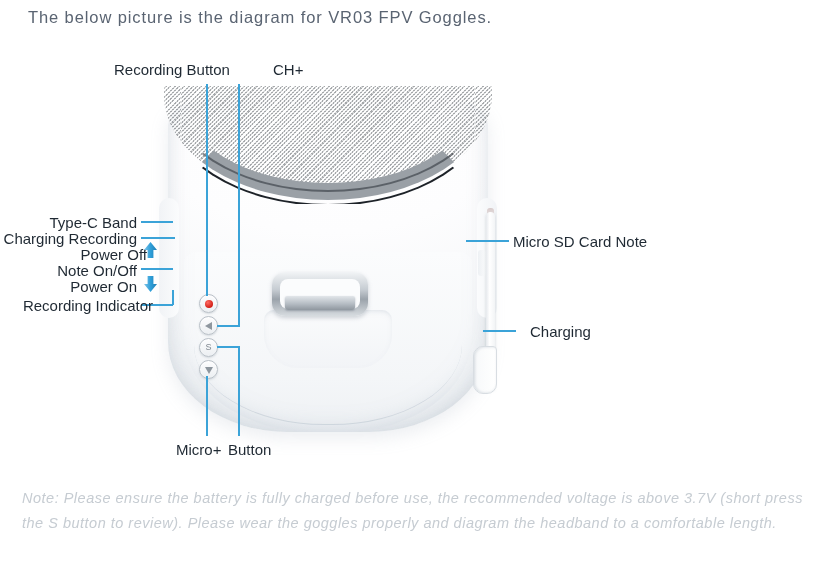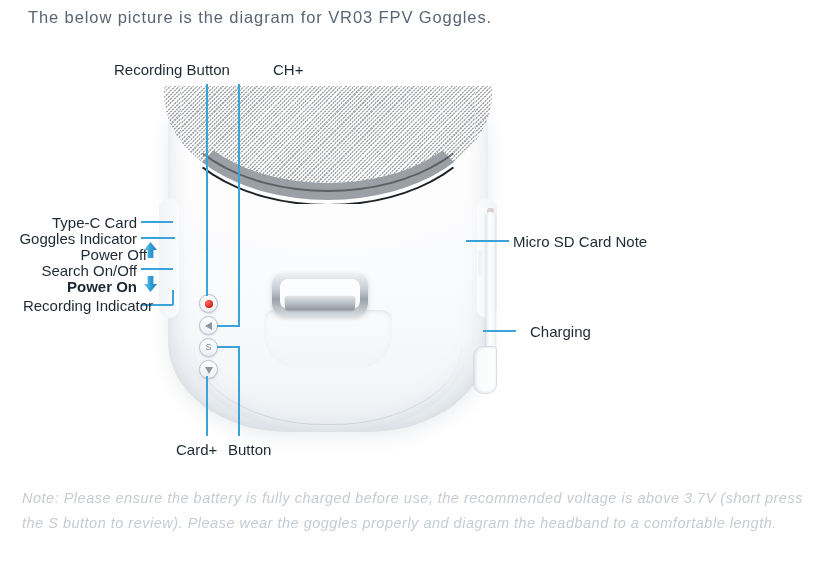--- a/index.html
+++ b/index.html
@@ -362,25 +362,25 @@
   <div class="line h" style="left:141px; top:262px; width:32px;"></div>
   <div class="line v" style="left:172px; top:248px; height:15px;"></div>
 
   <div class="line h" style="left:466px; top:198px; width:43px;"></div>
 
   <div class="line h" style="left:483px; top:288px; width:33px;"></div>
 
   <div class="lbl" style="left:114px; top:19px;">Recording Button</div>
   <div class="lbl" style="left:228px; top:19px;margin-left:45px;">CH+</div>
 
-  <div class="lbl r" style="left:0px; top:172px; width:137px;">Type-C Card</div>
-  <div class="lbl r" style="left:0px; top:188px; width:137px;">Goggles Indicator</div>
+  <div class="lbl r" style="left:0px; top:172px; width:137px;">Type-C Band</div>
+  <div class="lbl r" style="left:0px; top:188px; width:137px;">Charging Recording</div>
   <div class="lbl r" style="left:10px; top:204px; width:137px;">Power Off</div>
-  <div class="lbl r" style="left:0px; top:220px; width:137px;">Search On/Off</div>
-  <div class="lbl r" style="left:0px; top:236px; width:137px;font-weight:bold;">Power On</div>
+  <div class="lbl r" style="left:0px; top:220px; width:137px;">Note On/Off</div>
+  <div class="lbl r" style="left:0px; top:236px; width:137px;">Power On</div>
   <div class="lbl r" style="left:0px; top:255px; width:137px;margin-left:16px;">Recording Indicator</div>
 
   <div class="arrow" style="left:143px; top:199px;">
     <svg width="15" height="19" viewBox="0 0 15 19">
       <defs>
         <linearGradient id="gUp" x1="0" y1="0" x2="1" y2="0">
           <stop offset="0" stop-color="#7fc4e8"></stop>
           <stop offset="0.5" stop-color="#2f9fd9"></stop>
           <stop offset="1" stop-color="#1f7fb5"></stop>
         </linearGradient>
@@ -398,17 +398,17 @@
           <stop offset="1" stop-color="#1f7fb5"></stop>
         </linearGradient>
       </defs>
       <path d="M7.5 18 L1 10 L4.6 10 L4.6 2 L10.4 2 L10.4 10 L14 10 Z" fill="url(#gDn)"></path>
     </svg>
   </div>
 
   <div class="lbl" style="left:513px; top:191px;">Micro SD Card Note</div>
   <div class="lbl" style="left:530px; top:281px;">Charging</div>
 
-  <div class="lbl" style="left:176px; top:399px;">Card+</div>
+  <div class="lbl" style="left:176px; top:399px;">Micro+</div>
   <div class="lbl" style="left:228px; top:399px;">Button</div>
 </div>
 
 <div class="note">Note: Please ensure the battery is fully charged before use, the recommended voltage is above 3.7V (short press the S button to review). Please wear the goggles properly and diagram the headband to a comfortable length.</div>
 
 </body></html>

